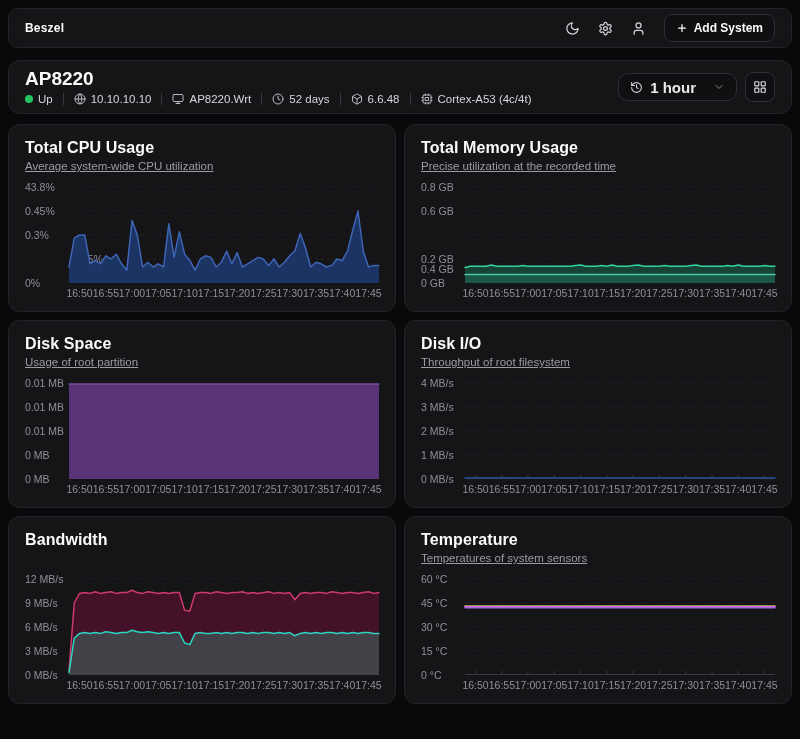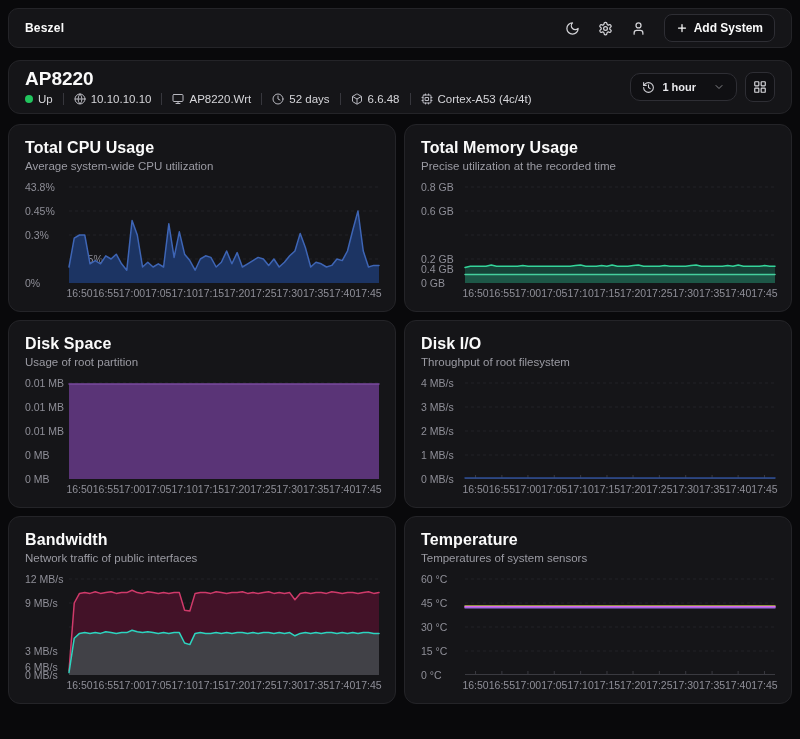--- a/index.html
+++ b/index.html
@@ -21,32 +21,32 @@
     height: 54px; display: flex; align-items: center; justify-content: space-between; padding: 8px 16px; }
   .systitle { font-size: 19px; font-weight: 700; line-height: 1.1; }
   .sysmeta { display: flex; align-items: center; gap: 10px; margin-top: 4px; font-size: 11.5px; color: #d6d6da; }
   .meta-item { display: flex; align-items: center; gap: 5px; white-space: nowrap; }
   .meta-item svg { width: 12px; height: 12px; color: #b9b9c0; }
   .dot { width: 8px; height: 8px; border-radius: 50%; display: inline-block; }
   .sep { width: 1px; height: 12px; background: #37373d; }
   .sys-controls { display: flex; align-items: center; gap: 8px; }
   .range-select { display: flex; align-items: center; gap: 7px; height: 28px; padding: 0 11px;
     background: #101013; border: 1px solid #2e2e34; border-radius: 10px; color: #e9e9ec;
-    font-size: 11px; font-weight: 600; cursor: pointer; }
+    font-size: 15px; font-weight: 600; cursor: pointer; }
   .range-select svg { width: 13px; height: 13px; color: #cfcfd4; }
   .range-select .chev { width: 12px; height: 12px; opacity: .6; margin-left: 10px; }
   .grid-btn { width: 30px; height: 30px; border-radius: 8px; background: #101013; border: 1px solid #2e2e34;
     color: #d9d9de; display: flex; align-items: center; justify-content: center; cursor: pointer; }
   .grid-btn svg { width: 14px; height: 14px; }
 
   .grid { margin-top: 10px; display: grid; grid-template-columns: 1fr 1fr; grid-auto-rows: 188px; gap: 8px; }
   .card { background: #151518; border: 1px solid #242428; border-radius: 12px; padding: 14px 16px 10px;
     display: flex; flex-direction: column; overflow: hidden; }
   .card-title { font-size: 16px; font-weight: 700; letter-spacing: .1px; }
-  .card-sub { font-size: 11.5px; color: #9b9ba3; margin-top: 3px; }
+  .card-sub { font-size: 11.5px; color: #9b9ba3; margin-top: 3px; text-decoration: underline; }
   .chart { margin-top: auto; display: grid; grid-template-columns: 44px 1fr; grid-template-rows: 96px 18px; }
   .ylabels { position: relative; grid-column: 1; grid-row: 1; }
   .ylabels span { position: absolute; left: 0; transform: translateY(-50%); font-size: 10.5px; color: #8f8f98; white-space: nowrap; }
   .plot { position: relative; grid-column: 2; grid-row: 1; }
   .plot svg { position: absolute; inset: 0; width: 100%; height: 100%; overflow: visible; }
   .xlabels { position: relative; grid-column: 2; grid-row: 2; }
   .xlabels span { position: absolute; top: 4px; transform: translateX(-50%); font-size: 10.5px; color: #8f8f98; white-space: nowrap; }
 </style>
 </head>
 <body>
@@ -361,26 +361,25 @@
             <span style="left: 71.2%;">17:30</span>
             <span style="left: 79.7%;">17:35</span>
             <span style="left: 88.1%;">17:40</span>
             <span style="left: 96.6%;">17:45</span>
           </div>
       </div>
     </section>
 
     <section class="card">
       <h2 class="card-title">Bandwidth</h2>
-      <p class="card-sub">Network traffic of public interfaces</p>
       <div class="chart">
         <div class="ylabels">
             <span style="top: 0%;">12 MB/s</span>
             <span style="top: 25%;">9 MB/s</span>
-            <span style="top: 50%; margin-top: 40px;">6 MB/s</span>
+            <span style="top: 50%;">6 MB/s</span>
             <span style="top: 75%;">3 MB/s</span>
             <span style="top: 100%;">0 MB/s</span>
           </div>
         <div class="plot">
             <svg viewBox="0 0 1000 96" preserveAspectRatio="none">
               <line x1="0" y1="0" x2="1000" y2="0" stroke="#222226" stroke-width="1" stroke-dasharray="3 3" vector-effect="non-scaling-stroke"></line>
               <line x1="0" y1="24" x2="1000" y2="24" stroke="#222226" stroke-width="1" stroke-dasharray="3 3" vector-effect="non-scaling-stroke"></line>
               <line x1="0" y1="48" x2="1000" y2="48" stroke="#222226" stroke-width="1" stroke-dasharray="3 3" vector-effect="non-scaling-stroke"></line>
               <line x1="0" y1="72" x2="1000" y2="72" stroke="#222226" stroke-width="1" stroke-dasharray="3 3" vector-effect="non-scaling-stroke"></line>
               <line x1="0" y1="95.5" x2="1000" y2="95.5" stroke="#3a3a40" stroke-width="1" vector-effect="non-scaling-stroke"></line>

